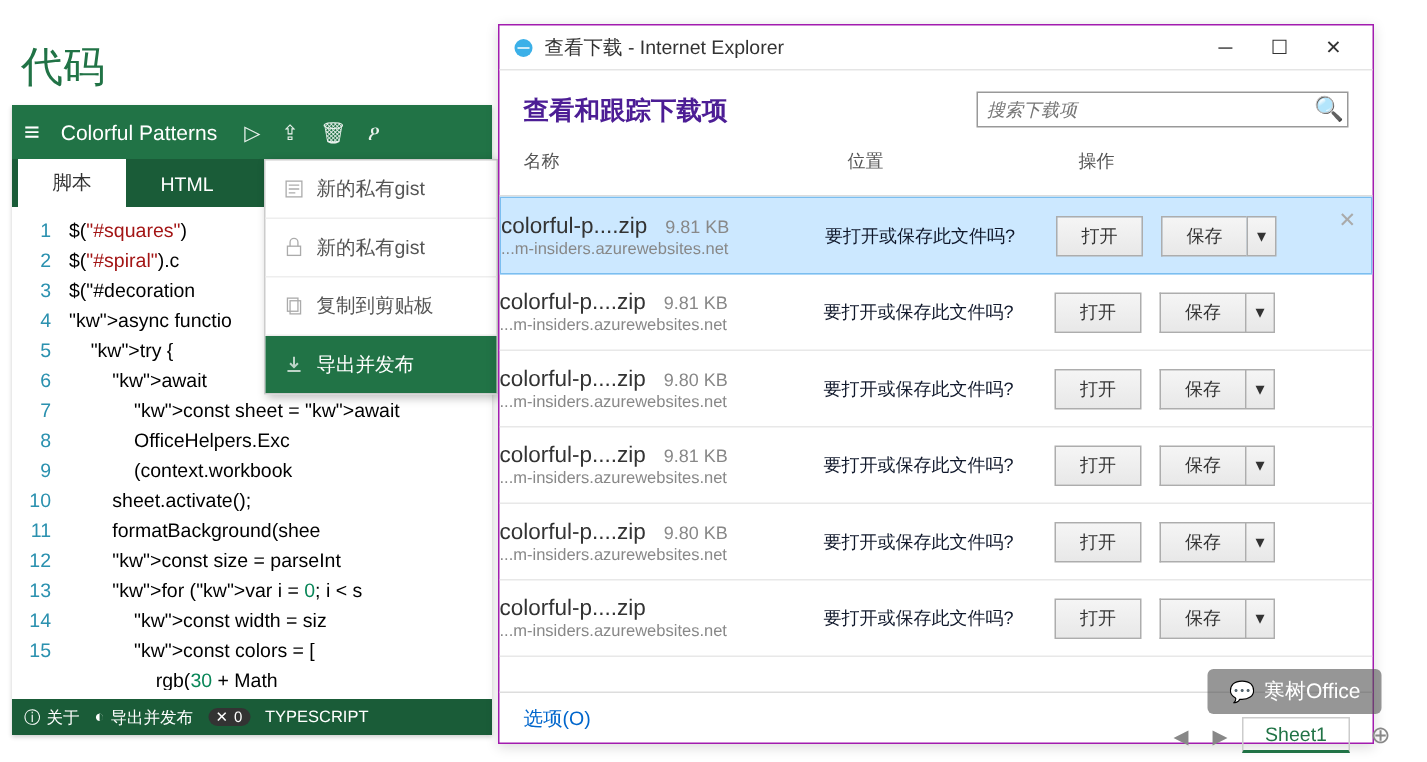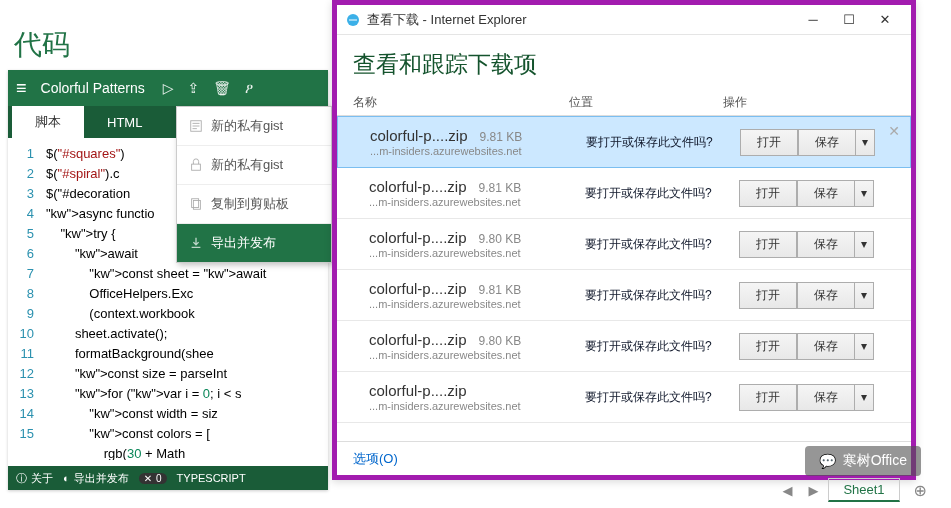--- a/index.html
+++ b/index.html
@@ -19,41 +19,41 @@
 .code{position:absolute;left:38px;top:6px;white-space:pre;color:#000}.str{color:#a31515}.num{color:#098658}
 .dropdown{position:absolute;left:176px;top:106px;width:156px;background:#fff;border:1px solid #ccc;box-shadow:2px 2px 6px rgba(0,0,0,.25)}
 .dd-item{padding:10px 12px;font-size:13px;color:#555;display:flex;align-items:center;gap:8px;cursor:pointer;border-bottom:1px solid #eee}
 .dd-item:last-child{border:0}
 .dd-item.sel{background:#217346;color:#fff}
 .dd-ico{width:14px;height:14px;opacity:.7}
 .ed-status{position:absolute;left:0;bottom:0;height:24px;width:100%;background:#1a5c38;color:#fff;font-size:11px;display:flex;align-items:center;gap:10px;padding:0 8px}
 .ed-status span{display:flex;align-items:center;gap:4px}
 .badge{background:#333;border-radius:8px;padding:0 5px;font-size:10px}
 
-.ie{position:absolute;left:332px;top:0;width:584px;height:480px;background:#fff;border:5px solid #a21caf;box-shadow:0 2px 8px rgba(0,0,0,.15)}
+.ie{position:absolute;left:332px;top:16px;width:584px;height:480px;background:#fff;border:1px solid #a21caf;box-shadow:0 2px 8px rgba(0,0,0,.15)}
 .ie-title{height:30px;border-bottom:1px solid #e5e5e5;display:flex;align-items:center;padding:0 8px;font-size:13px;color:#333}
 .ie-title .tico{width:16px;height:16px;margin-right:6px}
 .ie-title .spacer{flex:1}
 .ie-title .winbtn{width:36px;height:30px;display:flex;align-items:center;justify-content:center;cursor:pointer;font-size:13px;color:#333}
 .ie-sub{padding:14px 16px 10px;display:flex;align-items:center;gap:16px}
-.ie-sub h2{color:#14532d;font-size:23px;font-weight:400;flex:1}
+.ie-sub h2{color:#4c1d95;font-size:17px;font-weight:700;flex:1}
 .search{display:flex;align-items:center;border:1px solid #999;width:248px;height:24px}
 .search input{flex:1;border:0;outline:0;font-size:12px;padding:0 6px;font-style:italic;color:#888}
 .search .sico{width:24px;text-align:center;color:#0066cc;cursor:pointer}
-.cols{display:flex;padding:4px 16px 4px;font-size:12px;color:#555;border-bottom:1px solid #ddd}
+.cols{display:flex;padding:4px 16px 14px;font-size:12px;color:#555;border-bottom:1px solid #ddd}
 .c-name{width:216px}.c-loc{width:154px}.c-act{flex:1}
 .dl-list{overflow:hidden;height:342px;position:relative}
-.dl-row{display:flex;align-items:center;padding:10px 32px;border-bottom:1px solid #e8e8e8;position:relative}
+.dl-row{display:flex;align-items:center;padding:10px 0;border-bottom:1px solid #e8e8e8;position:relative}
 .dl-row.sel{background:#cce8ff;border:1px solid #7bbef0}
 .dl-row .info{width:216px}
 .dl-row .fname{font-size:15px;color:#333}
 .dl-row .size{font-size:12px;color:#888;margin-left:12px}
 .dl-row .src{font-size:11px;color:#888;margin-top:0}
 .dl-row .loc{width:154px;font-size:12px;color:#0f172a}
-.dl-row .acts{display:flex;gap:0}
+.dl-row .acts{display:flex;gap:12px}
 .btn{border:1px solid #adadad;background:linear-gradient(#f5f5f5,#e8e8e8);font-size:12px;padding:4px 16px;cursor:pointer;color:#333}
 .split{display:flex}
 .split .btn:first-child{border-right:0}
 .split .caret{padding:4px 6px}
 .dl-row .x{position:absolute;right:10px;top:6px;color:#aaa;font-size:14px;cursor:pointer}
 .ie-foot{position:absolute;bottom:0;left:0;right:0;height:34px;border-top:1px solid #ddd;display:flex;align-items:center;padding:0 16px}
 .ie-foot a{color:#0066cc;font-size:13px;text-decoration:none}
 
 .wm{position:absolute;right:30px;bottom:32px;background:rgba(80,80,80,.6);color:#fff;padding:6px 14px;border-radius:4px;font-size:14px;display:flex;align-items:center;gap:6px}
 .sheet-tabs{position:absolute;right:14px;bottom:6px;display:flex;align-items:center;gap:4px;font-size:13px;color:#888}
@@ -164,20 +164,24 @@
         <path d="M4 8h8" stroke="#fff"></path>
       </svg>
     <span>查看下载 - Internet Explorer</span>
     <div class="spacer"></div>
     <div class="winbtn">─</div>
     <div class="winbtn">☐</div>
     <div class="winbtn">✕</div>
   </div>
   <div class="ie-sub">
     <h2>查看和跟踪下载项</h2>
+    <div class="search">
+      <input placeholder="搜索下载项" style="">
+      <span class="sico">🔍</span>
+    </div>
   </div>
   <div class="cols">
     <div class="c-name">名称</div>
     <div class="c-loc">位置</div>
     <div class="c-act">操作</div>
   </div>
   <div class="dl-list" id="dlist">
       <div class="dl-row sel">
         <div class="info"><span class="fname">colorful-p....zip</span><span class="size">9.81 KB</span><div class="src">...m-insiders.azurewebsites.net</div></div>
         <div class="loc">要打开或保存此文件吗?</div>

